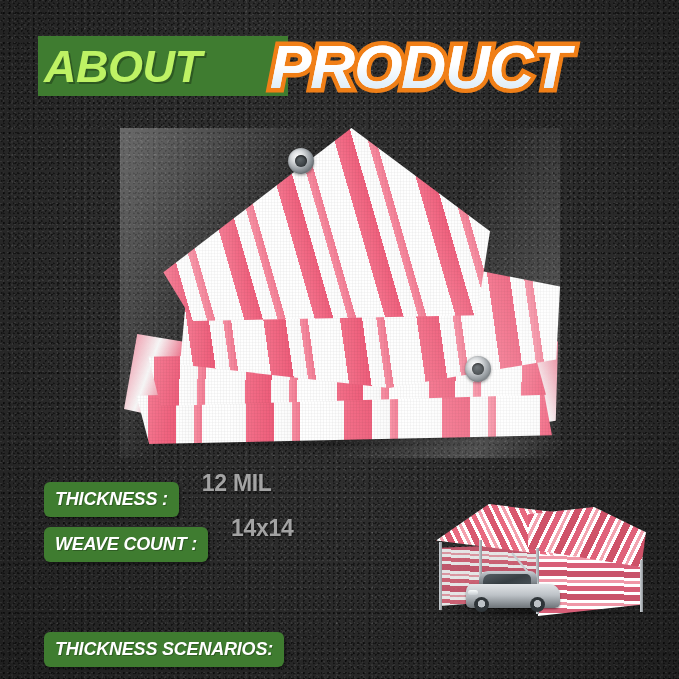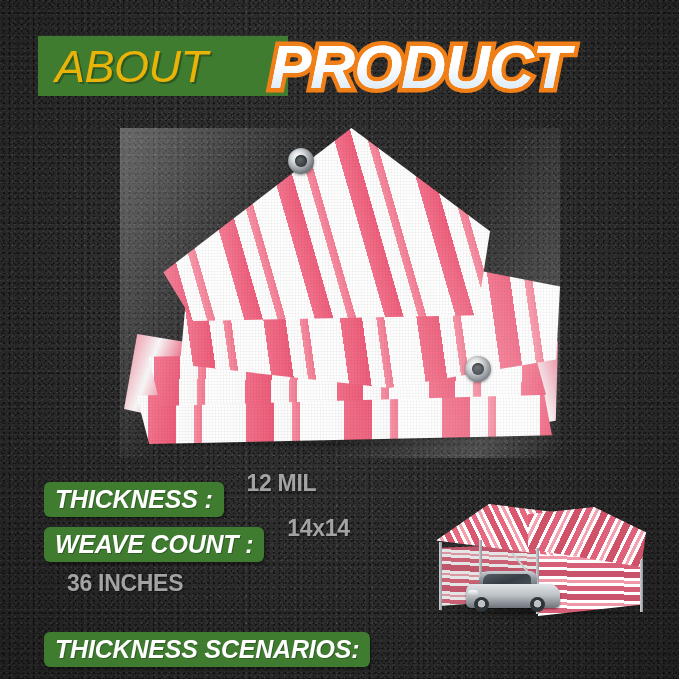--- a/index.html
+++ b/index.html
@@ -29,24 +29,23 @@
     background:radial-gradient(ellipse at 50% 42%, rgba(255,255,255,.045) 0%, rgba(0,0,0,0) 48%, rgba(0,0,0,.30) 100%);}
 
   
   .header{position:absolute;left:0;top:28px;width:679px;height:78px;}
   .about-plate{
     position:absolute;left:38px;top:8px;width:250px;height:60px;
     background:#3f7c30;
   }
   .about-text{
     position:absolute;left:44px;top:16px;width:240px;height:46px;
-    color:#eab308;font-size:45px;font-weight:normal;font-style:italic;
+    color:#bef264;font-size:45px;font-weight:bold;font-style:italic;
     letter-spacing:-.5px;line-height:46px;white-space:nowrap;
     text-shadow:2px 2px 0 rgba(0,0,0,.28);
-    margin-left:11px;
   }
   .product-text{
     position:absolute;left:270px;top:4px;
     font-size:62px;font-weight:bold;font-style:italic;line-height:70px;
     letter-spacing:-1px;white-space:nowrap;
     color:#fbfdff;
     -webkit-text-stroke:9px #f07f17;
     paint-order:stroke fill;
     text-shadow:0 0 1px #f07f17;
   }
@@ -144,21 +143,21 @@
   .gr1{left:168px;top:20px;}
   .gr2{left:345px;top:228px;}
 
   
   .specs{position:absolute;left:0;top:460px;width:679px;}
   .spec-row{position:absolute;left:44px;height:36px;display:flex;align-items:center;}
   .r0{top:5px;}  .r1{top:50px;}  .r2{top:105px;}  .r3{top:155px;}
   .badge{
     display:inline-block;background:#3f7c30;border-radius:6px;
     padding:4px 11px 5px 11px;
-    color:#ffffff;font-size:25px;font-weight:bold;font-style:italic;
+    color:#ffffff;font-size:18px;font-weight:bold;font-style:italic;
     letter-spacing:-.2px;line-height:26px;white-space:nowrap;
     box-shadow:2px 2px 3px rgba(0,0,0,.40);
     text-shadow:1px 1px 0 rgba(0,0,0,.25);
     margin-top:32px;
   }
   .value{
     margin-left:23px;color:#a3a3a3;font-size:23px;font-weight:bold;
     letter-spacing:-.3px;white-space:nowrap;line-height:26px;
     text-shadow:1px 1px 2px rgba(0,0,0,.55);
   }
@@ -262,21 +261,20 @@
       <span class="badge">THICKNESS :</span>
       <span class="value">12 MIL</span>
     </div>
 
     <div class="spec-row r1">
       <span class="badge">WEAVE COUNT :</span>
       <span class="value">14x14</span>
     </div>
 
     <div class="spec-row r2">
-      <span class="value">36 INCHES</span>
     </div>
 
     <div class="spec-row r3">
       <span class="badge">THICKNESS SCENARIOS:</span>
     </div>
 
   </div>
 
   <div class="carport">
     <div class="cp-ground"></div>

